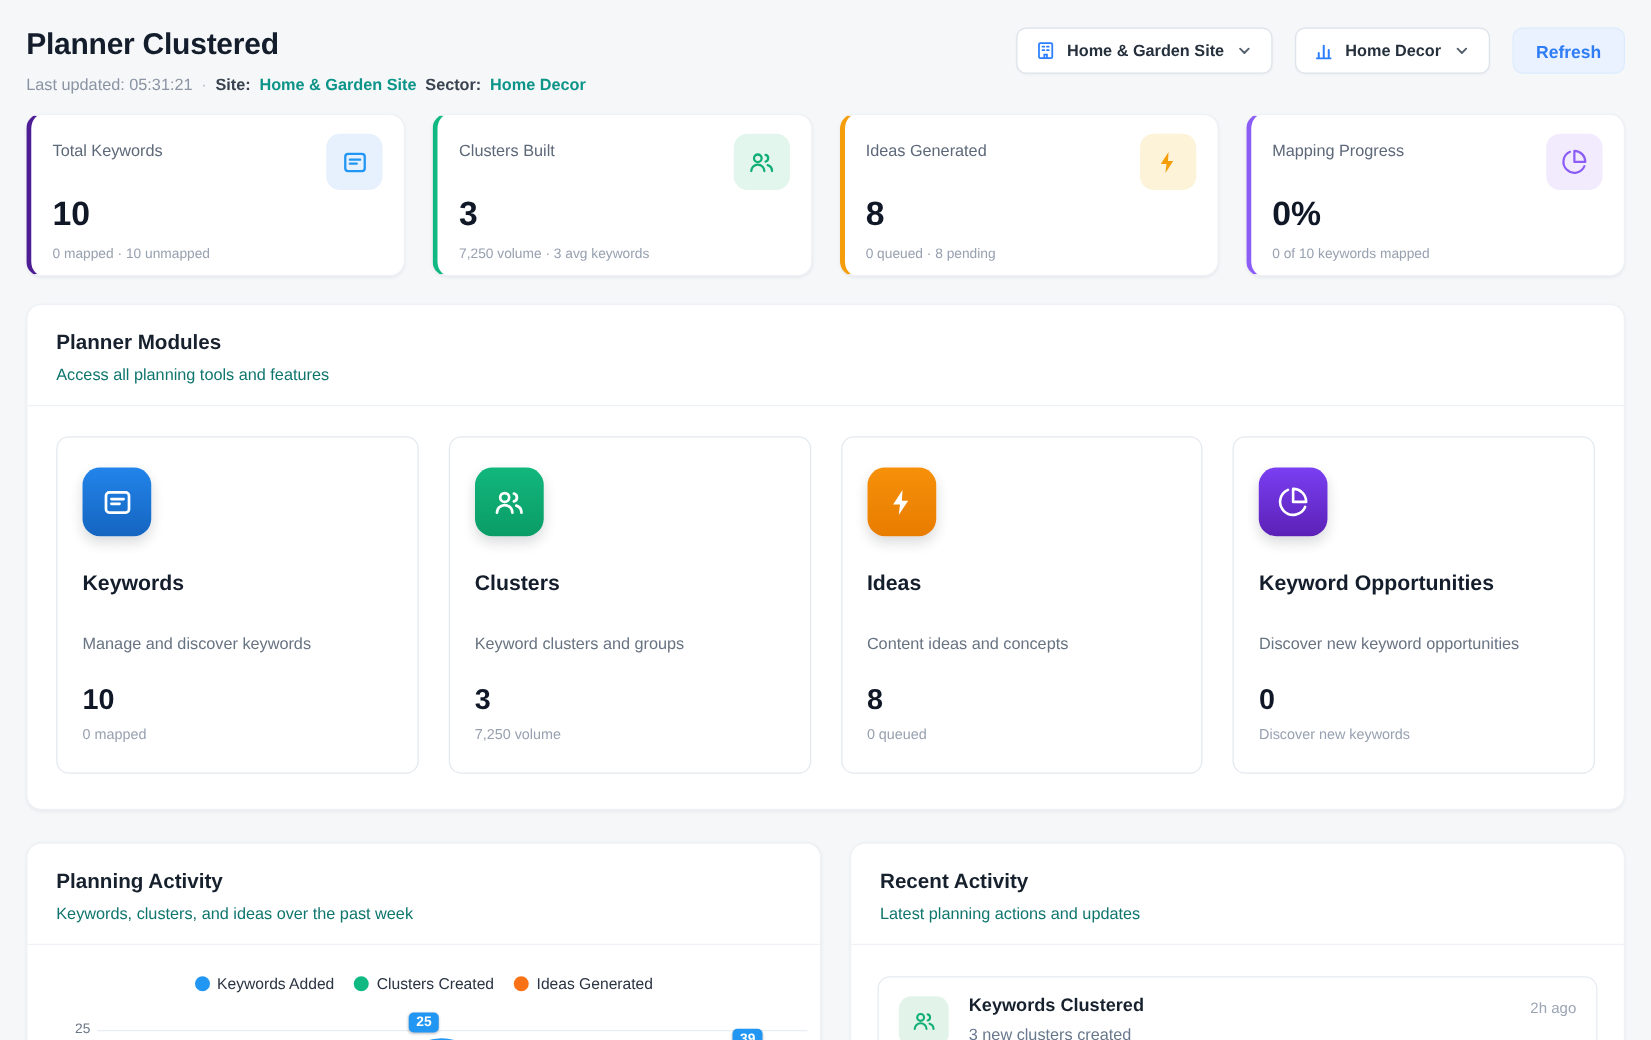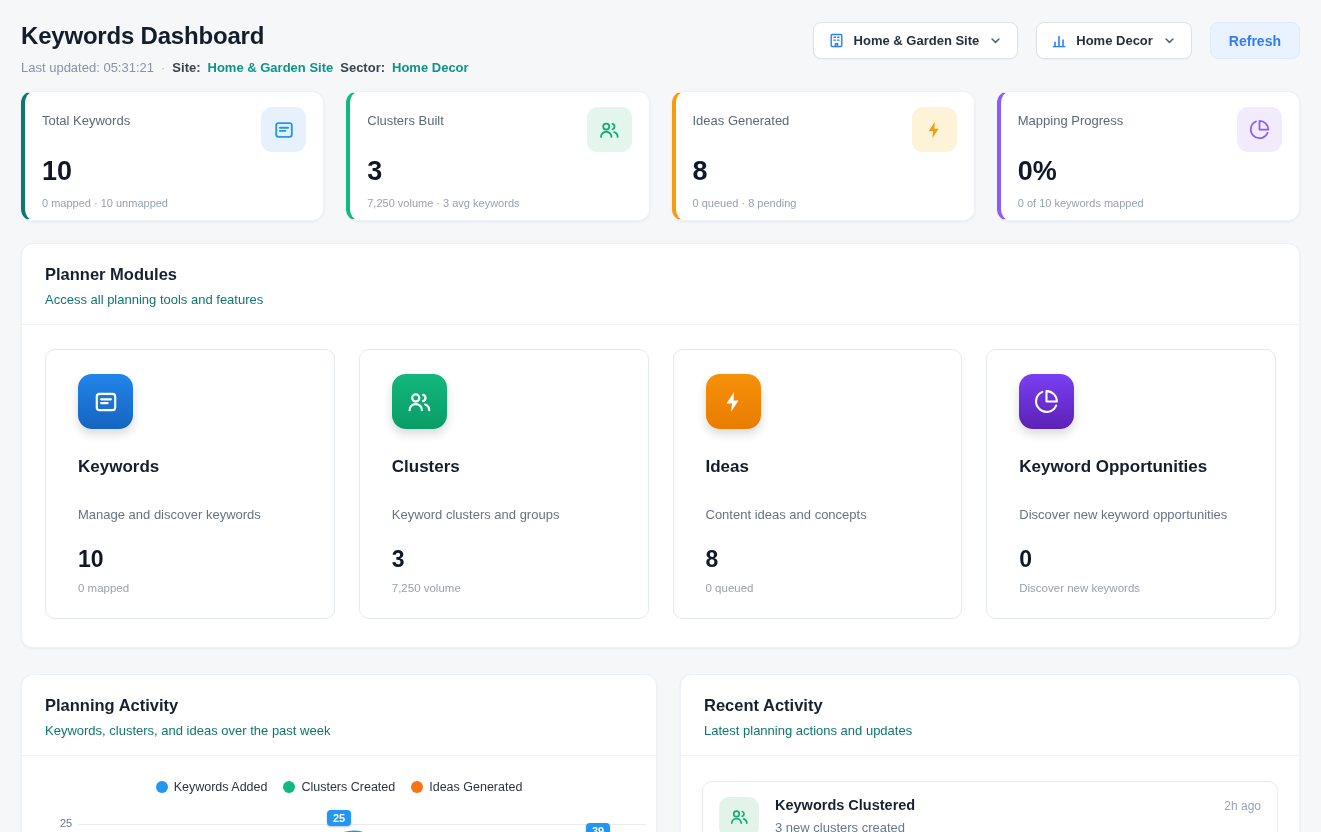--- a/index.html
+++ b/index.html
@@ -32,21 +32,21 @@
     border: 1px solid #dcebfd; border-radius: 8px; font-size: 14px; font-weight: 700;
     cursor: pointer; font-family: inherit;
   }
 
   
   .stats-row { margin-top: 16px; display: grid; grid-template-columns: repeat(4, 1fr); gap: 22px; }
   .stat-card {
     background: #fff; border: 1px solid #eef1f5; border-radius: 12px;
     padding: 15px 17px; height: 130px; box-shadow: 0 1px 3px rgba(16,24,40,.06);
   }
-  .stat-card.c0 { border-left: 4px solid #0f766e; }
+  .stat-card.c0 { border-left: 4px solid #4c1d95; }
   .stat-card.c1 { border-left: 4px solid #10b981; }
   .stat-card.c2 { border-left: 4px solid #f59e0b; }
   .stat-card.c3 { border-left: 4px solid #8b5cf6; }
   .stat-top { display: flex; justify-content: space-between; align-items: flex-start; }
   .stat-label { font-size: 13px; color: #5d6879; padding-top: 6px; }
   .tile { width: 45px; height: 45px; border-radius: 11px; display: flex; align-items: center; justify-content: center; }
   .tile.t0 { background: #e7f1fe; color: #2196f3; }
   .tile.t1 { background: #e2f6ed; color: #0fae72; }
   .tile.t2 { background: #fdf3d8; color: #f59e0b; }
   .tile.t3 { background: #f2eafd; color: #8b5cf6; }
@@ -57,21 +57,21 @@
   
   .panel { background: #fff; border: 1px solid #eef1f5; border-radius: 12px; box-shadow: 0 1px 3px rgba(16,24,40,.05); }
   .panel-head { padding: 21px 23px 17px; border-bottom: 1px solid #eef1f5; }
   .panel-head h2 { font-size: 16.5px; font-weight: 700; color: #17212e; }
   .panel-head p { font-size: 13px; color: #0f766e; margin-top: 8px; }
 
   
   .modules-panel { margin-top: 22px; }
   .modules-body { padding: 24px 23px 28px; display: grid; grid-template-columns: repeat(4, 1fr); gap: 24px; }
   .module-card {
-    border: 1px solid #e4e9ef; border-radius: 10px; padding: 24px 32px 24px;
+    border: 1px solid #e4e9ef; border-radius: 10px; padding: 24px 20px 24px;
     background: #fff; min-height: 236px; cursor: pointer;
   }
   .module-icon {
     width: 55px; height: 55px; border-radius: 14px; display: flex; align-items: center; justify-content: center;
     color: #fff; box-shadow: 0 5px 10px rgba(16,24,40,.16);
   }
   .module-icon.m0 { background: linear-gradient(180deg, #2284ea, #1565c0); }
   .module-icon.m1 { background: linear-gradient(180deg, #12b77d, #0a9c66); }
   .module-icon.m2 { background: linear-gradient(180deg, #f79009, #e87c00); }
   .module-icon.m3 { background: linear-gradient(180deg, #7a3ff2, #5b21b6); }
@@ -146,21 +146,21 @@
     <symbol id="i-chevron" viewBox="0 0 24 24">
       <path d="M6.5 9.5 12 15l5.5-5.5" fill="none" stroke="currentColor" stroke-width="2.4" stroke-linecap="round" stroke-linejoin="round"></path>
     </symbol>
   </defs>
 </svg>
 
 <div class="page">
 
   <div class="topbar">
     <div>
-      <h1 class="title">Keywords Dashboard</h1>
+      <h1 class="title">Planner Clustered</h1>
       <div class="meta">
         <span>Last updated: 05:31:21</span>
         <span class="dot">·</span>
         <span class="meta-label">Site:</span>
         <a class="meta-link">Home &amp; Garden Site</a>
         <span class="meta-label">Sector:</span>
         <a class="meta-link">Home Decor</a>
       </div>
     </div>
     <div class="topbar-right">

